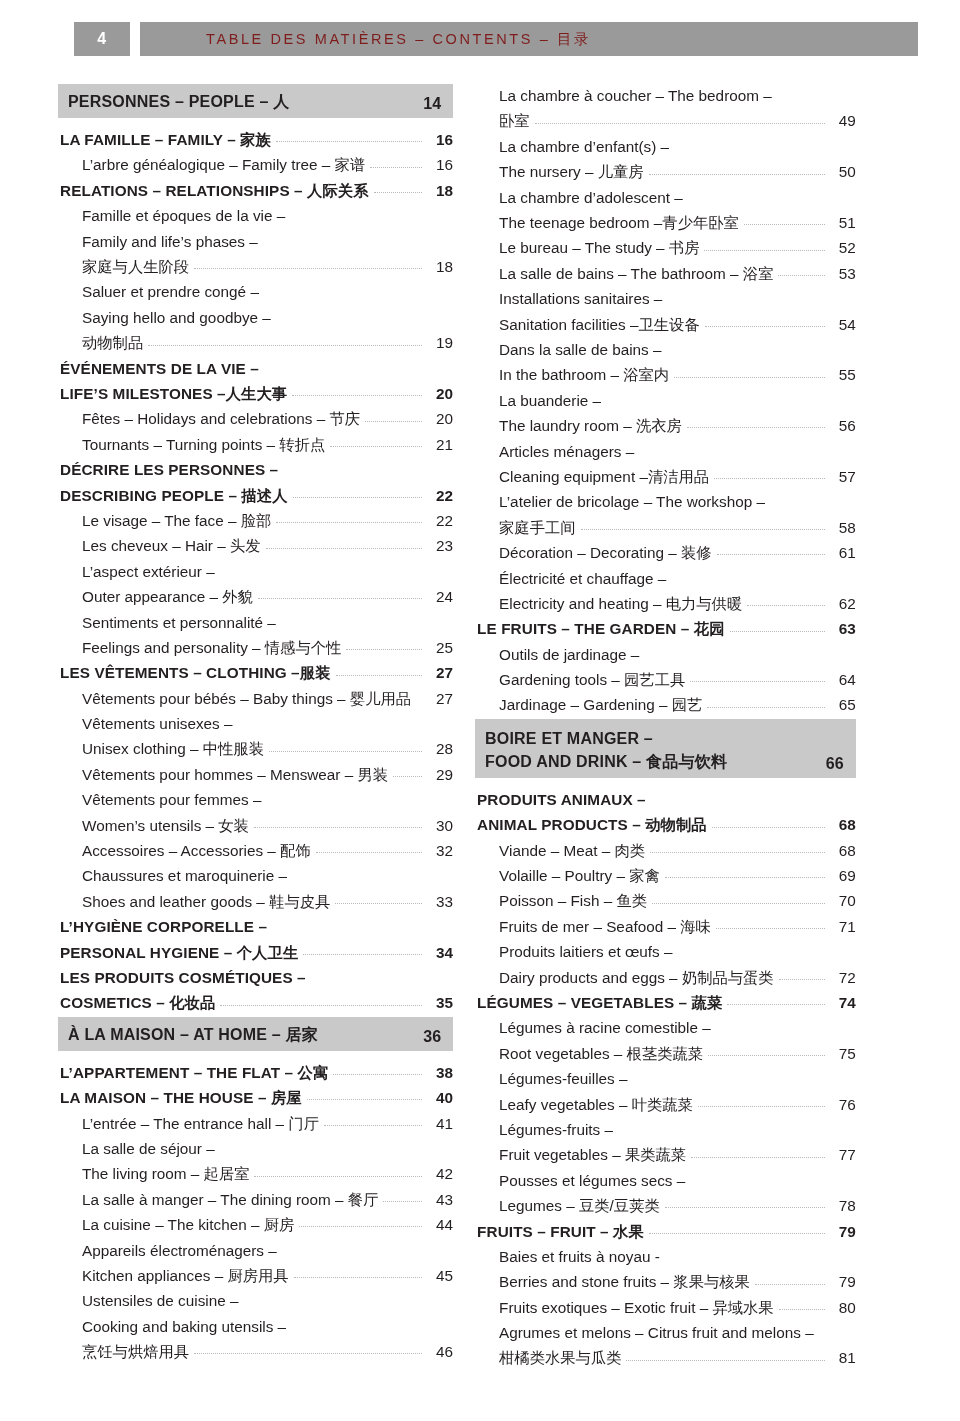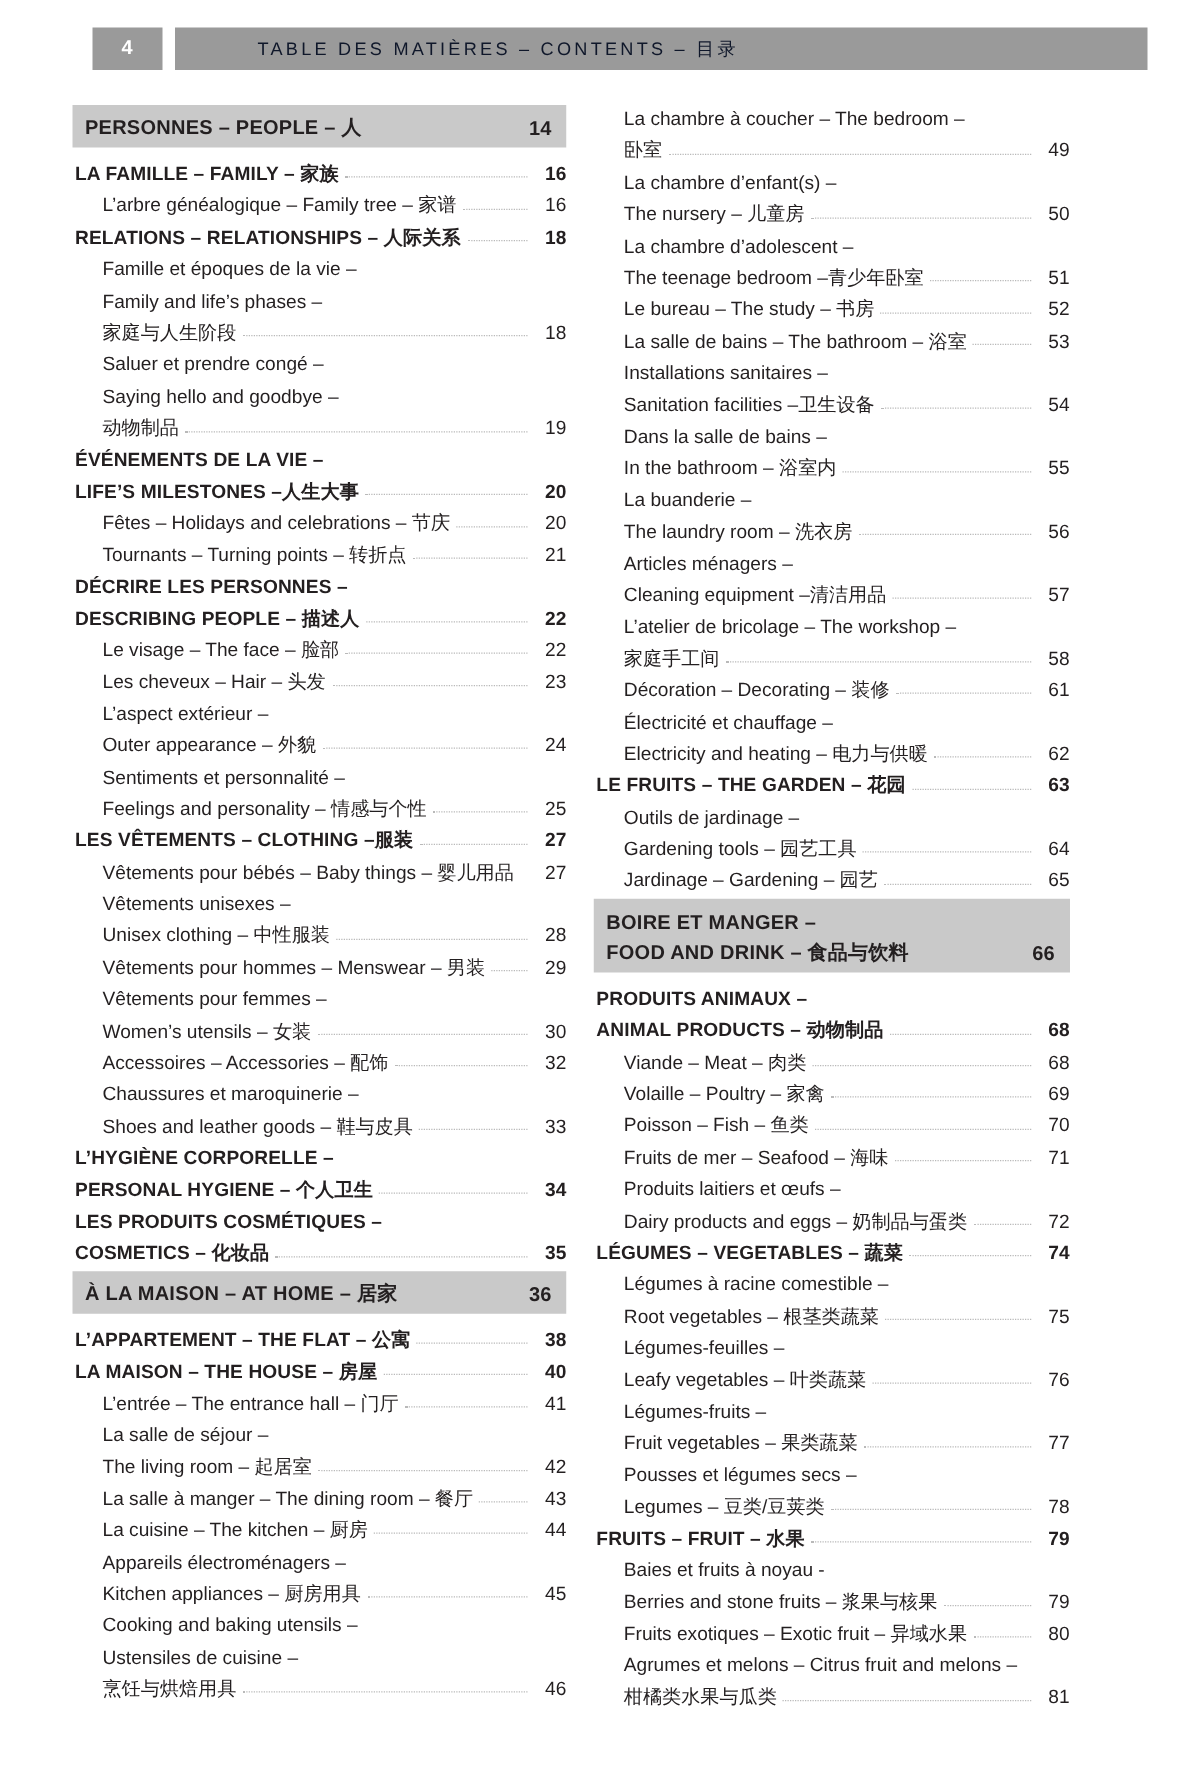--- a/index.html
+++ b/index.html
@@ -36,21 +36,21 @@
     justify-content: center;
     font-size: 16px;
     font-weight: bold;
     letter-spacing: 0.5px;
   }
   .head-banner {
     flex: 1;
     margin-left: 10px;
     margin-right: 42px;
     background: #9a9a9a;
-    color: #0f172a;
+    color: #7f1d1d;
     display: flex;
     align-items: center;
     padding-left: 66px;
     font-size: 14.5px;
     letter-spacing: 2.6px;
     white-space: nowrap;
   }
 
   
   .columns {
@@ -369,26 +369,26 @@
         <span class="txt">Appareils électroménagers –</span>
         <span class="leader"></span>
         <span class="pg"></span>
       </div>
       <div class="row lvl-entry">
         <span class="txt">Kitchen appliances – 厨房用具</span>
         <span class="leader"></span>
         <span class="pg">45</span>
       </div>
       <div class="row lvl-entry noleader">
+        <span class="txt">Ustensiles de cuisine –</span>
+        <span class="leader"></span>
+        <span class="pg"></span>
+      </div>
+      <div class="row lvl-entry noleader">
         <span class="txt">Cooking and baking utensils –</span>
-        <span class="leader"></span>
-        <span class="pg"></span>
-      </div>
-      <div class="row lvl-entry noleader">
-        <span class="txt">Ustensiles de cuisine –</span>
         <span class="leader"></span>
         <span class="pg"></span>
       </div>
       <div class="row lvl-entry">
         <span class="txt">烹饪与烘焙用具</span>
         <span class="leader"></span>
         <span class="pg">46</span>
       </div>
     </div>
   <div class="col col-right" id="col-right">

